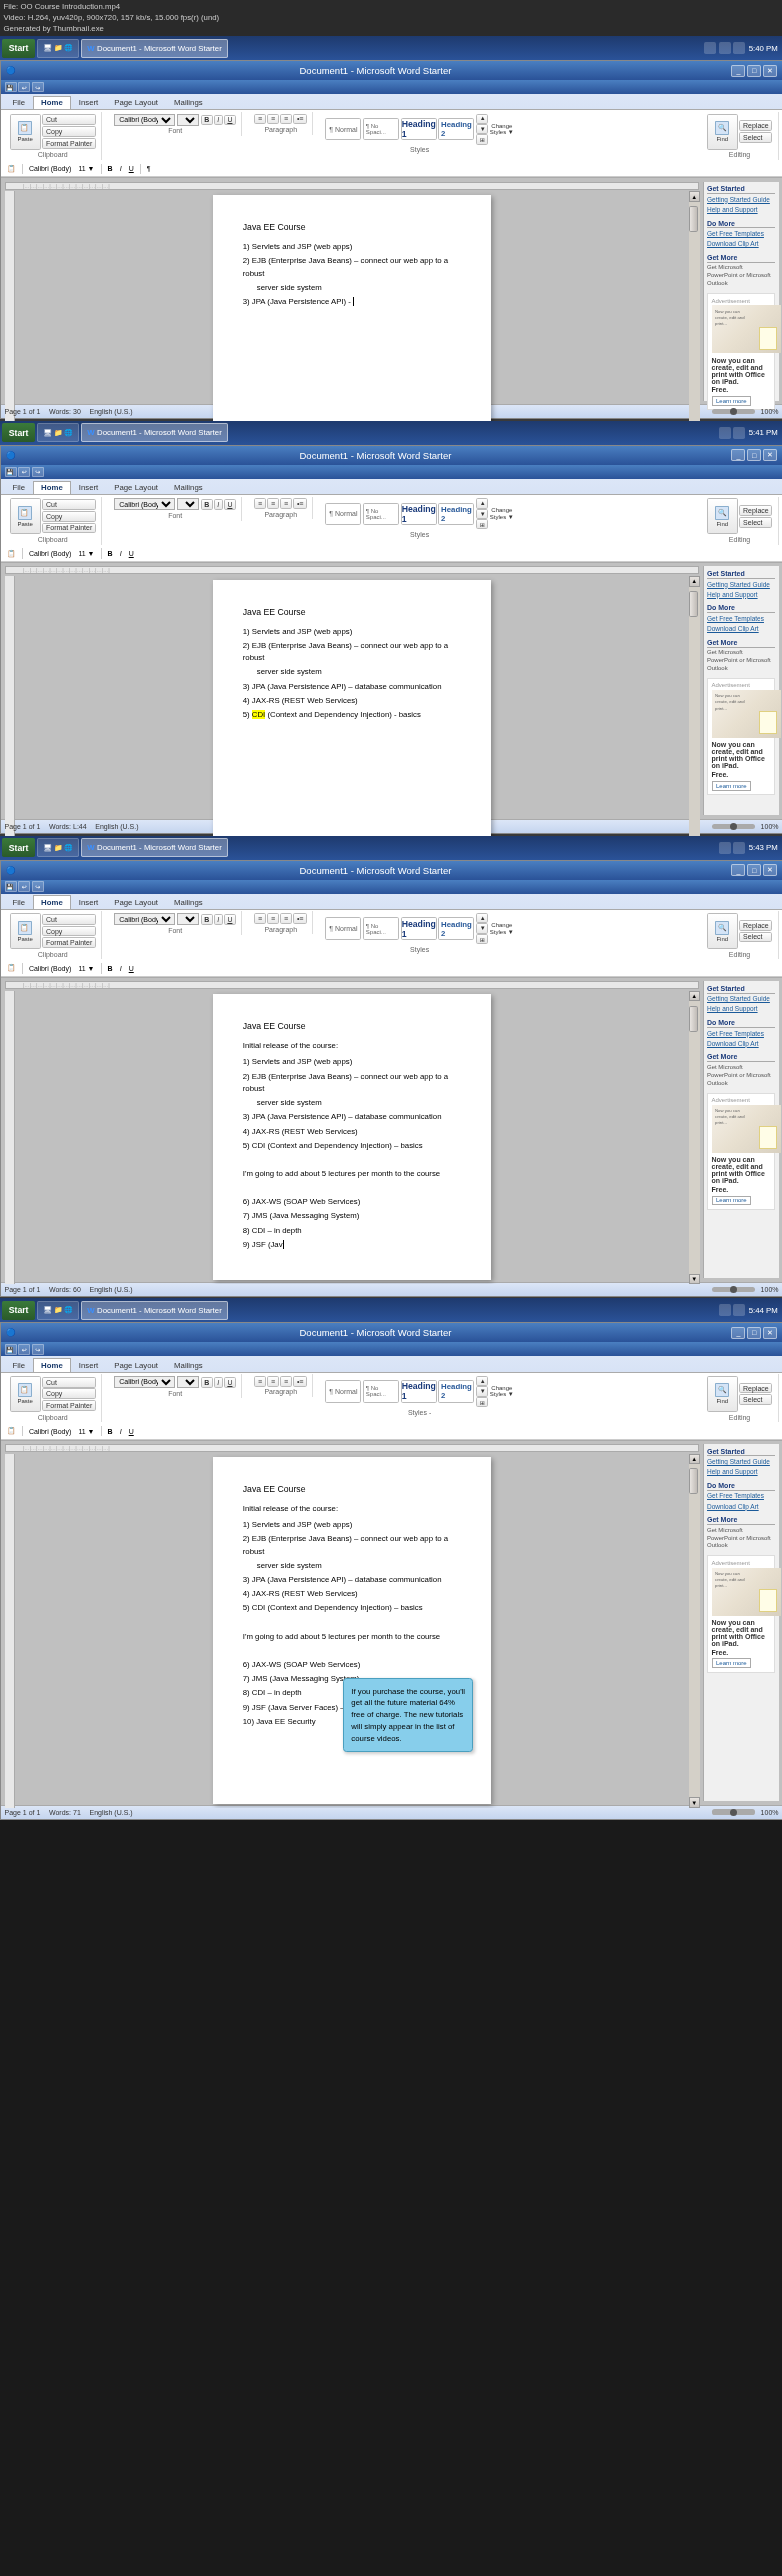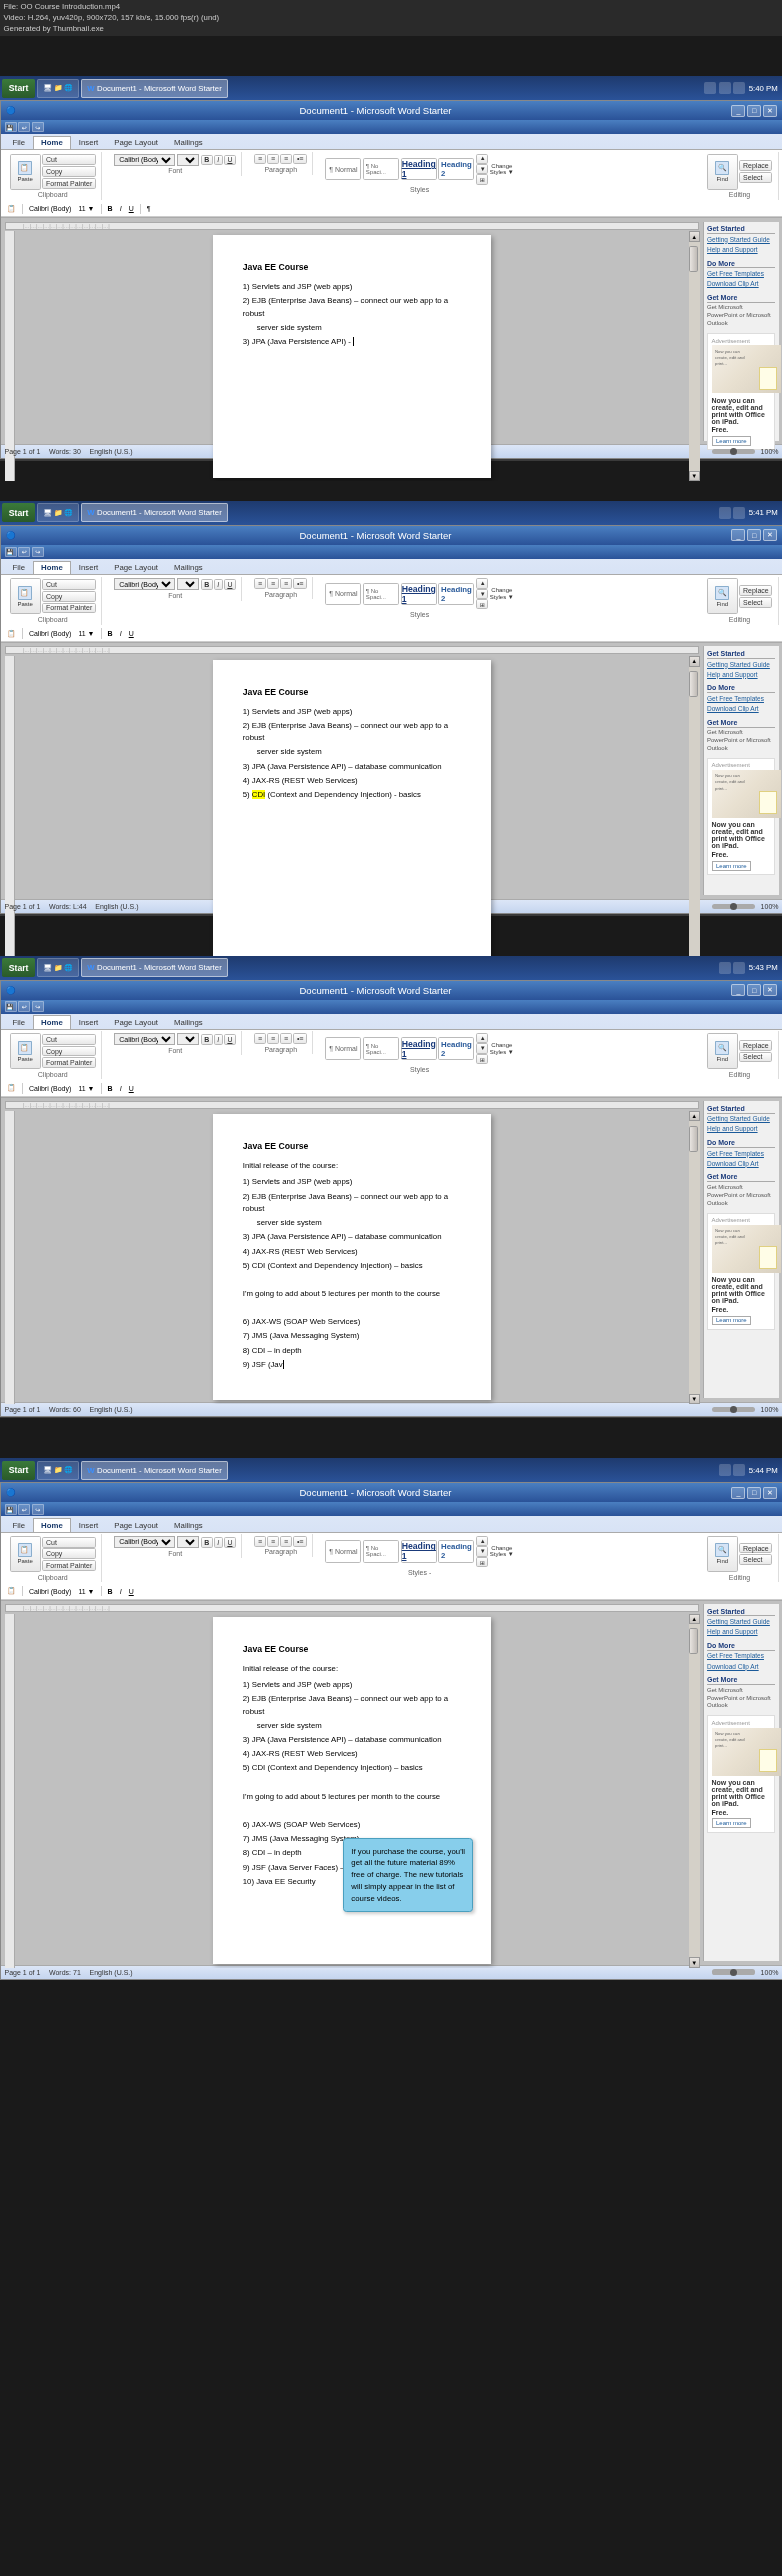--- a/index.html
+++ b/index.html
@@ -16,21 +16,20 @@
       font-size: 7.8px;
       padding: 1.7px 3.5px;
       line-height: 1.4;
     }
 
     
     .frame-section {
       width: 100%;
       background: #1d4ed8;
       position: relative;
-      margin-top: 40px;
     }
 
     
     .taskbar {
       background: linear-gradient(to bottom, #1e3a6e, #2a5298);
       height: 24px;
       display: flex;
       align-items: center;
       padding: 0 1.7px;
       gap: 1.7px;
@@ -205,21 +204,21 @@
       border-radius: 1.7px;
       font-size: 6px;
       background: white;
       cursor: pointer;
       display: flex;
       align-items: center;
       justify-content: center;
       padding: 0.9px 1.7px;
     }
     .style-btn.normal { font-size: 7px; }
-    .style-btn.heading1 { font-size: 8.7px; font-weight: bold; color: #1a3a7a; text-decoration: underline; }
+    .style-btn.heading1 { font-size: 8.7px; font-weight: bold; color: #1a3a7a; }
     .style-btn.heading2 { font-size: 7.8px; font-weight: bold; color: #2a5a9a; }
 
     
     .doc-outer {
       background: #c0c0c0;
       padding: 3.5px;
       display: flex;
       gap: 3.5px;
     }
     .doc-main {
@@ -250,21 +249,21 @@
       font-size: 7.8px;
       line-height: 1.5;
       color: #000;
       position: relative;
     }
     .doc-page.small {
       min-height: 243px;
     }
     .doc-title {
       font-size: 8.7px;
-      font-weight: bold;
+      font-weight: normal;
       margin-bottom: 7px;
     }
     .doc-body {
       font-size: 7.8px;
       line-height: 1.6;
     }
     .doc-body p {
       margin-bottom: 1.7px;
     }
     .cursor-blink {
@@ -1303,21 +1302,21 @@
                   <p>I'm going to add about 5 lectures per month to the course</p>
                   <p>&nbsp;</p>
                   <p>6)  JAX-WS (SOAP Web Services)</p>
                   <p>7)  JMS (Java Messaging System)</p>
                   <p>8)  CDI – in depth</p>
                   <p>9)  JSF (Java Server Faces) – front end web framework</p>
                   <p>10) Java EE Security</p>
                 </div>
 
                 <div class="callout-box">
-                  <span>If you purchase the course, you'll get all the future material 89% free of charge. The new tutorials will simply appear in the list of course videos.</span>
+                  <span>If you purchase the course, you'll get all the future material 64% free of charge. The new tutorials will simply appear in the list of course videos.</span>
                 </div>
               </div>
             </div>
             <div class="scrollbar-v">
               <div class="scrollbar-btn">▲</div>
               <div class="scrollbar-track">
                 <div class="scrollbar-thumb"></div>
               </div>
               <div class="scrollbar-btn">▼</div>
             </div>

